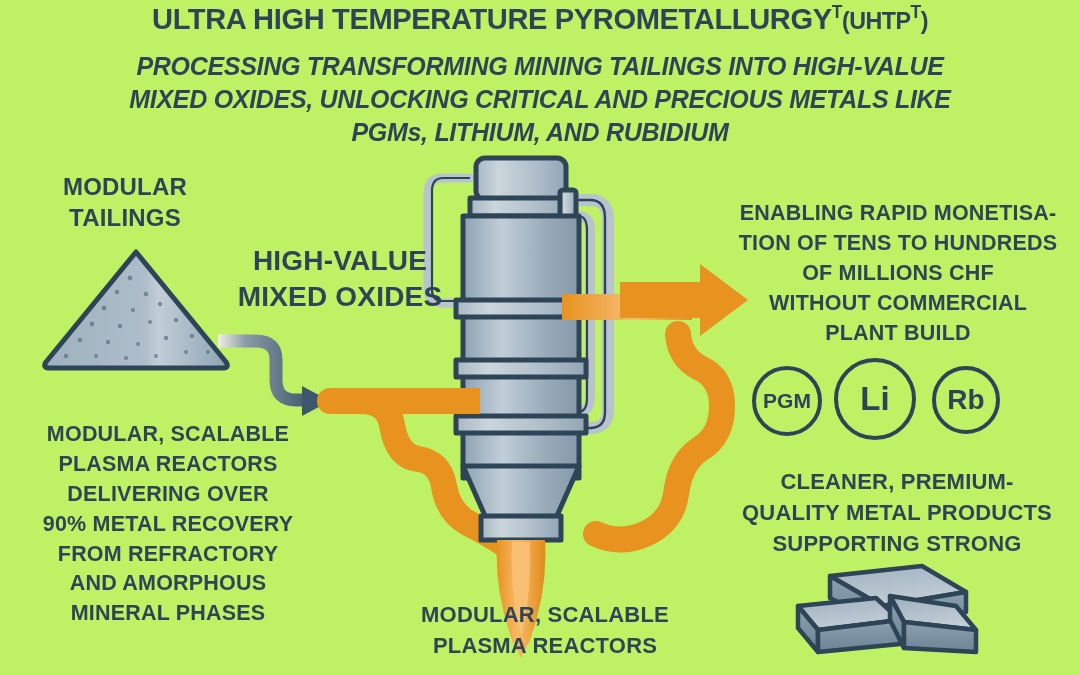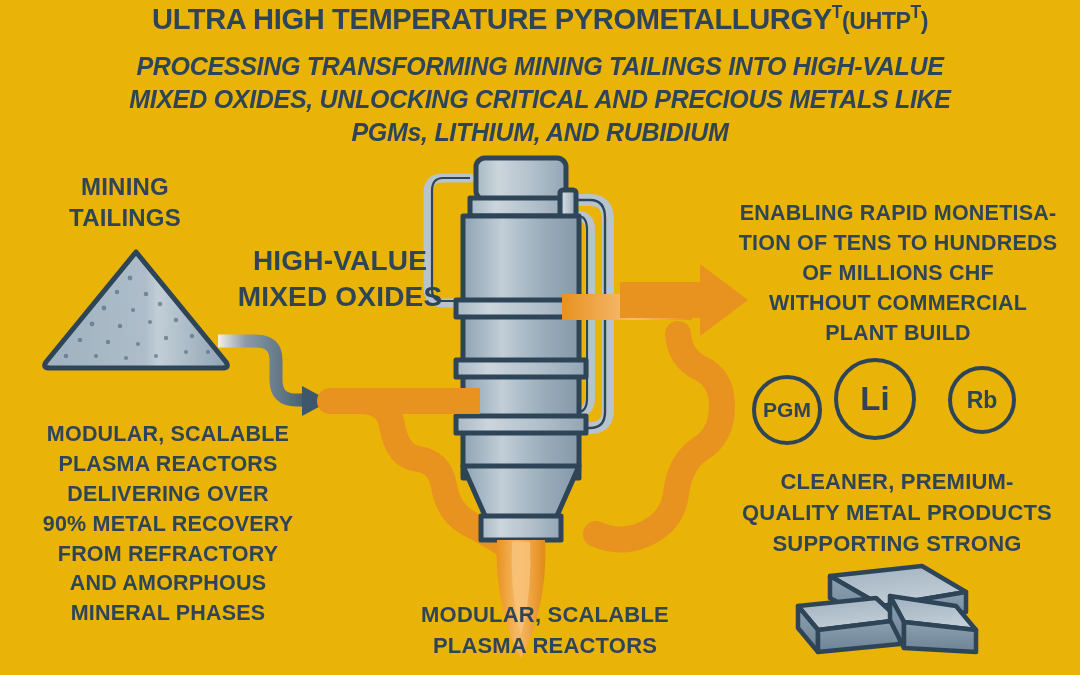--- a/index.html
+++ b/index.html
@@ -10,21 +10,21 @@
     width: 1080px;
     height: 675px;
     overflow: hidden;
     font-family: "Liberation Sans", sans-serif;
     background: #f2f0e6;
   }
   #canvas {
     position: relative;
     width: 1080px;
     height: 675px;
-    background: #eab308;
+    background: #bef264;
     overflow: hidden;
   }
   .abs { position: absolute; }
   .txt {
     color: #2e4558;
     font-weight: bold;
     letter-spacing: 0.2px;
     text-align: center;
     line-height: 1.16;
     white-space: pre-line;
@@ -111,30 +111,30 @@
     border: 4px solid #2e4558;
     border-radius: 50%;
     display: flex;
     align-items: center;
     justify-content: center;
     color: #2e4558;
     font-weight: bold;
     box-sizing: border-box;
   }
   #circle-pgm {
-    left: 0px; top: 17px; width: 70px; height: 70px;
+    left: 0px; top: 8px; width: 70px; height: 70px;
     font-size: 21px;
   }
   #circle-li {
     left: 82px; top: 0px; width: 82px; height: 82px;
     font-size: 33px;
   }
   #circle-rb {
-    left: 196px; top: 8px; width: 68px; height: 68px;
-    font-size: 23px;
+    left: 180px; top: 8px; width: 68px; height: 68px;
+    font-size: 28px;
   }
 
   
   #art { left: 0; top: 0; width: 1080px; height: 675px; }
 </style>
 </head>
 <body>
 
 <div id="canvas">
 
@@ -290,21 +290,21 @@
   </svg>
 
   <div id="title-wrap" class="abs">
     <span id="main-title"><span>ULTRA HIGH TEMPERATURE PYROMETALLURGY</span><span class="sup">T</span><span class="paren">(</span><span class="paren">UHTP</span><span class="sup">T</span><span class="paren">)</span></span>
   </div>
 
   <div id="subtitle" class="abs txt">PROCESSING TRANSFORMING MINING TAILINGS INTO HIGH-VALUE
 MIXED OXIDES, UNLOCKING CRITICAL AND PRECIOUS METALS LIKE
 PGMs, LITHIUM, AND RUBIDIUM</div>
 
-  <div id="lbl-mining-tailings" class="abs txt">MINING
+  <div id="lbl-mining-tailings" class="abs txt">MODULAR
 TAILINGS</div>
 
   <div id="lbl-mixed-oxides" class="abs txt">HIGH-VALUE
 MIXED OXIDES</div>
 
   <div id="lbl-left-para" class="abs txt">MODULAR, SCALABLE
 PLASMA REACTORS
 DELIVERING OVER
 90% METAL RECOVERY
 FROM REFRACTORY

